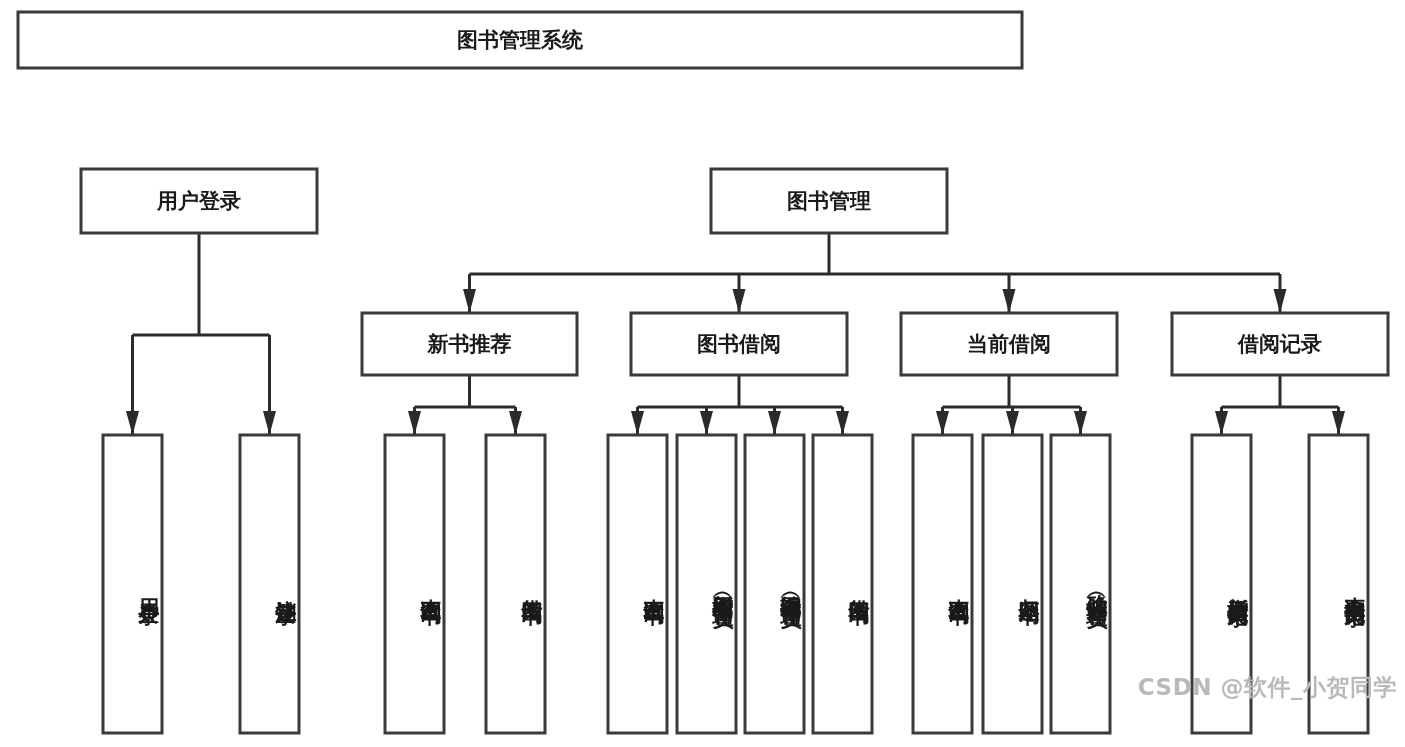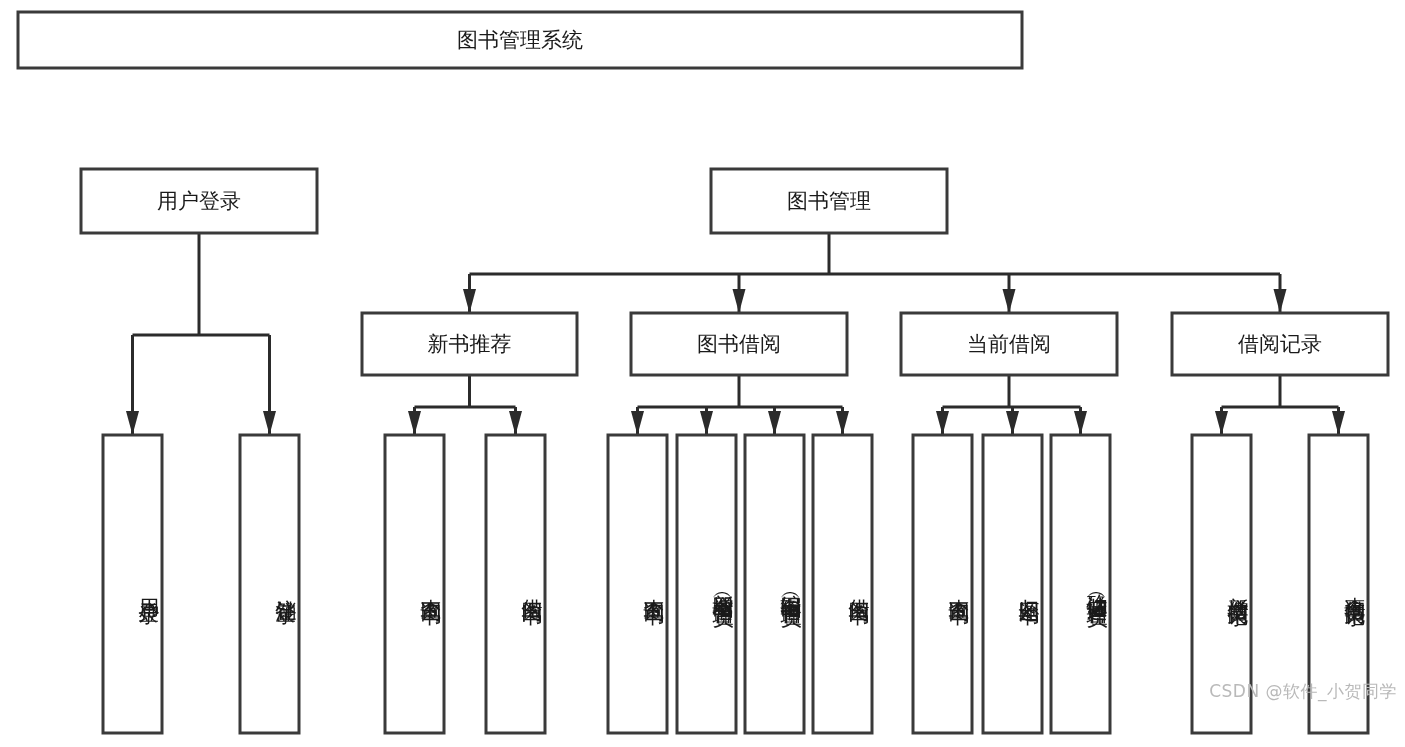--- a/index.html
+++ b/index.html
@@ -12,20 +12,21 @@
     width: 1405px;
     height: 747px;
     font-family: "DejaVu Sans", "Liberation Sans", sans-serif;
     overflow: hidden;
   }
   #diagram-root {
     position: relative;
     width: 1405px;
     height: 709px;
     background: #ffffff;
+    font-weight: bold;
   }
   svg#diagram-svg {
     position: absolute;
     top: 0;
     left: 0;
     width: 1405px;
     height: 747px;
     display: block;
   }
   .node-box {
@@ -63,21 +64,21 @@
     display: flex;
     align-items: flex-start;
     justify-content: center;
     pointer-events: none;
   }
   .watermark {
     position: absolute;
     right: 8px;
     bottom: 6px;
     font-family: "DejaVu Sans", "Liberation Sans", sans-serif;
-    font-size: 17px;
+    font-size: 23px;
     color: #b9b9b9;
     letter-spacing: 0.5px;
     white-space: nowrap;
   }
 </style>
 </head>
 <body>
 
 <div id="diagram-root">
   <svg id="diagram-svg" viewBox="0 0 1405 747">

